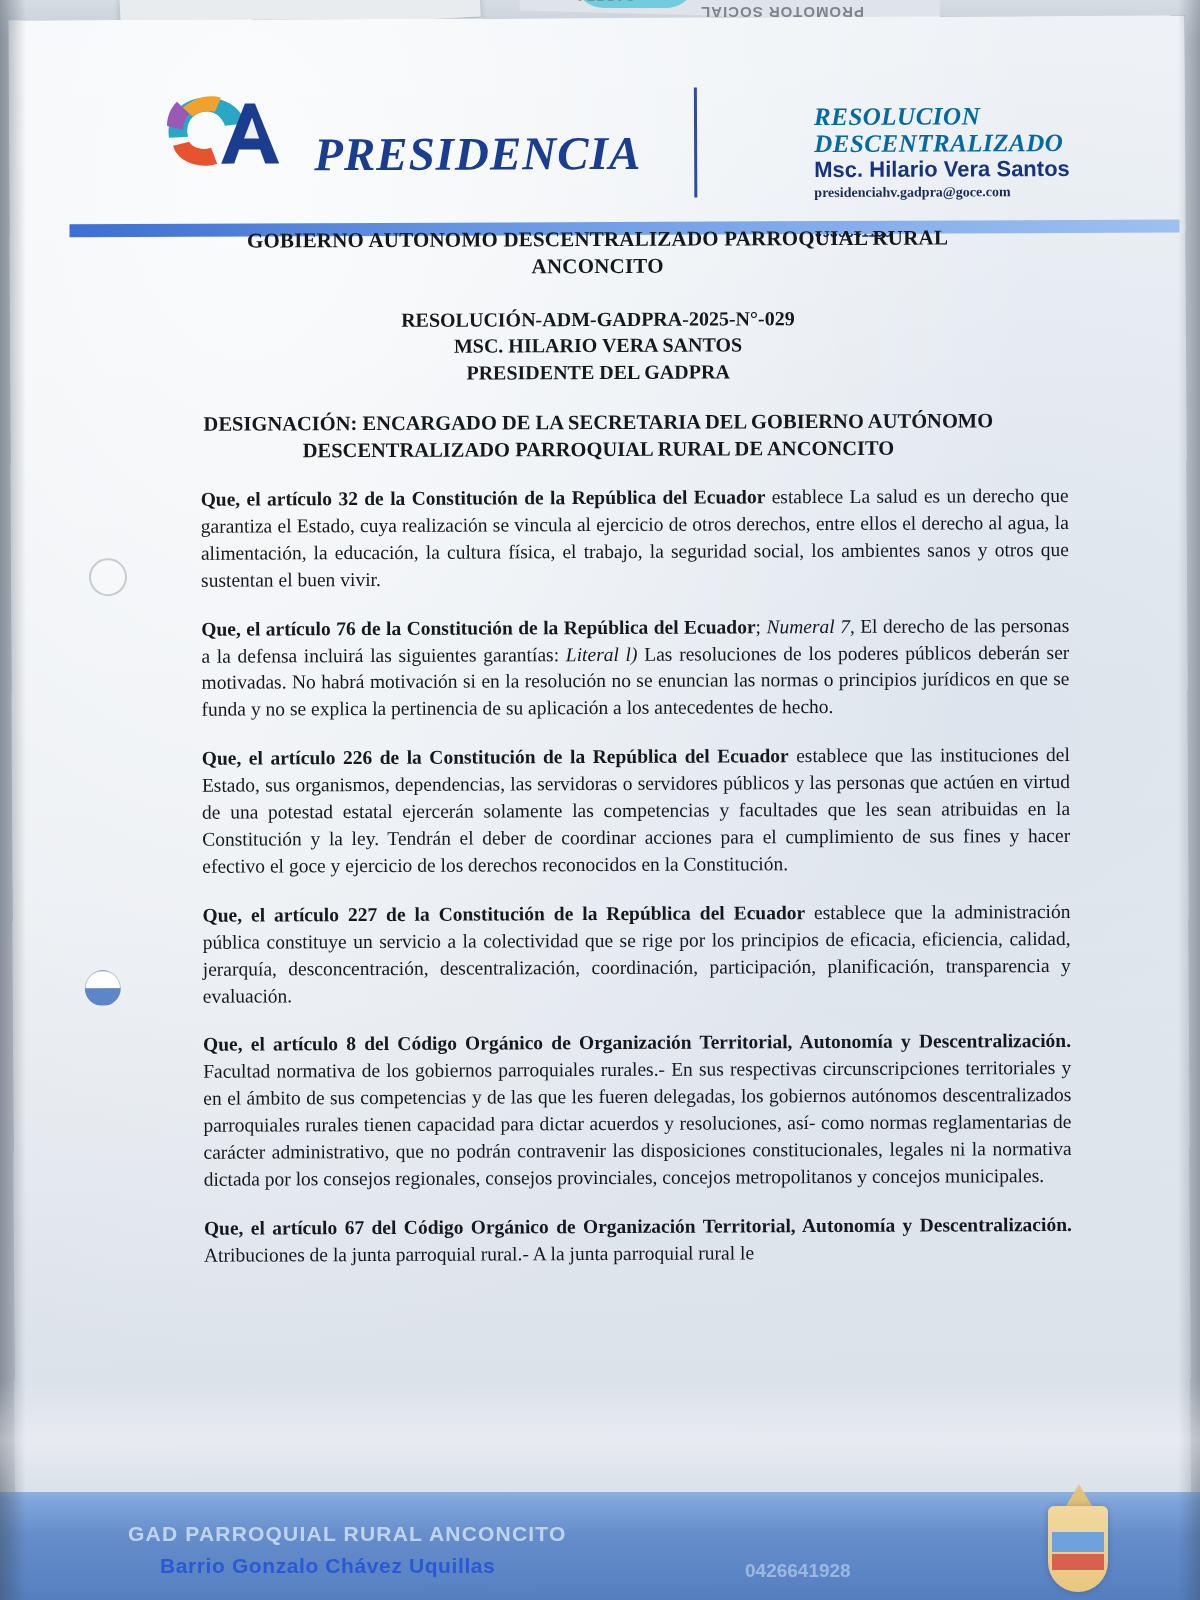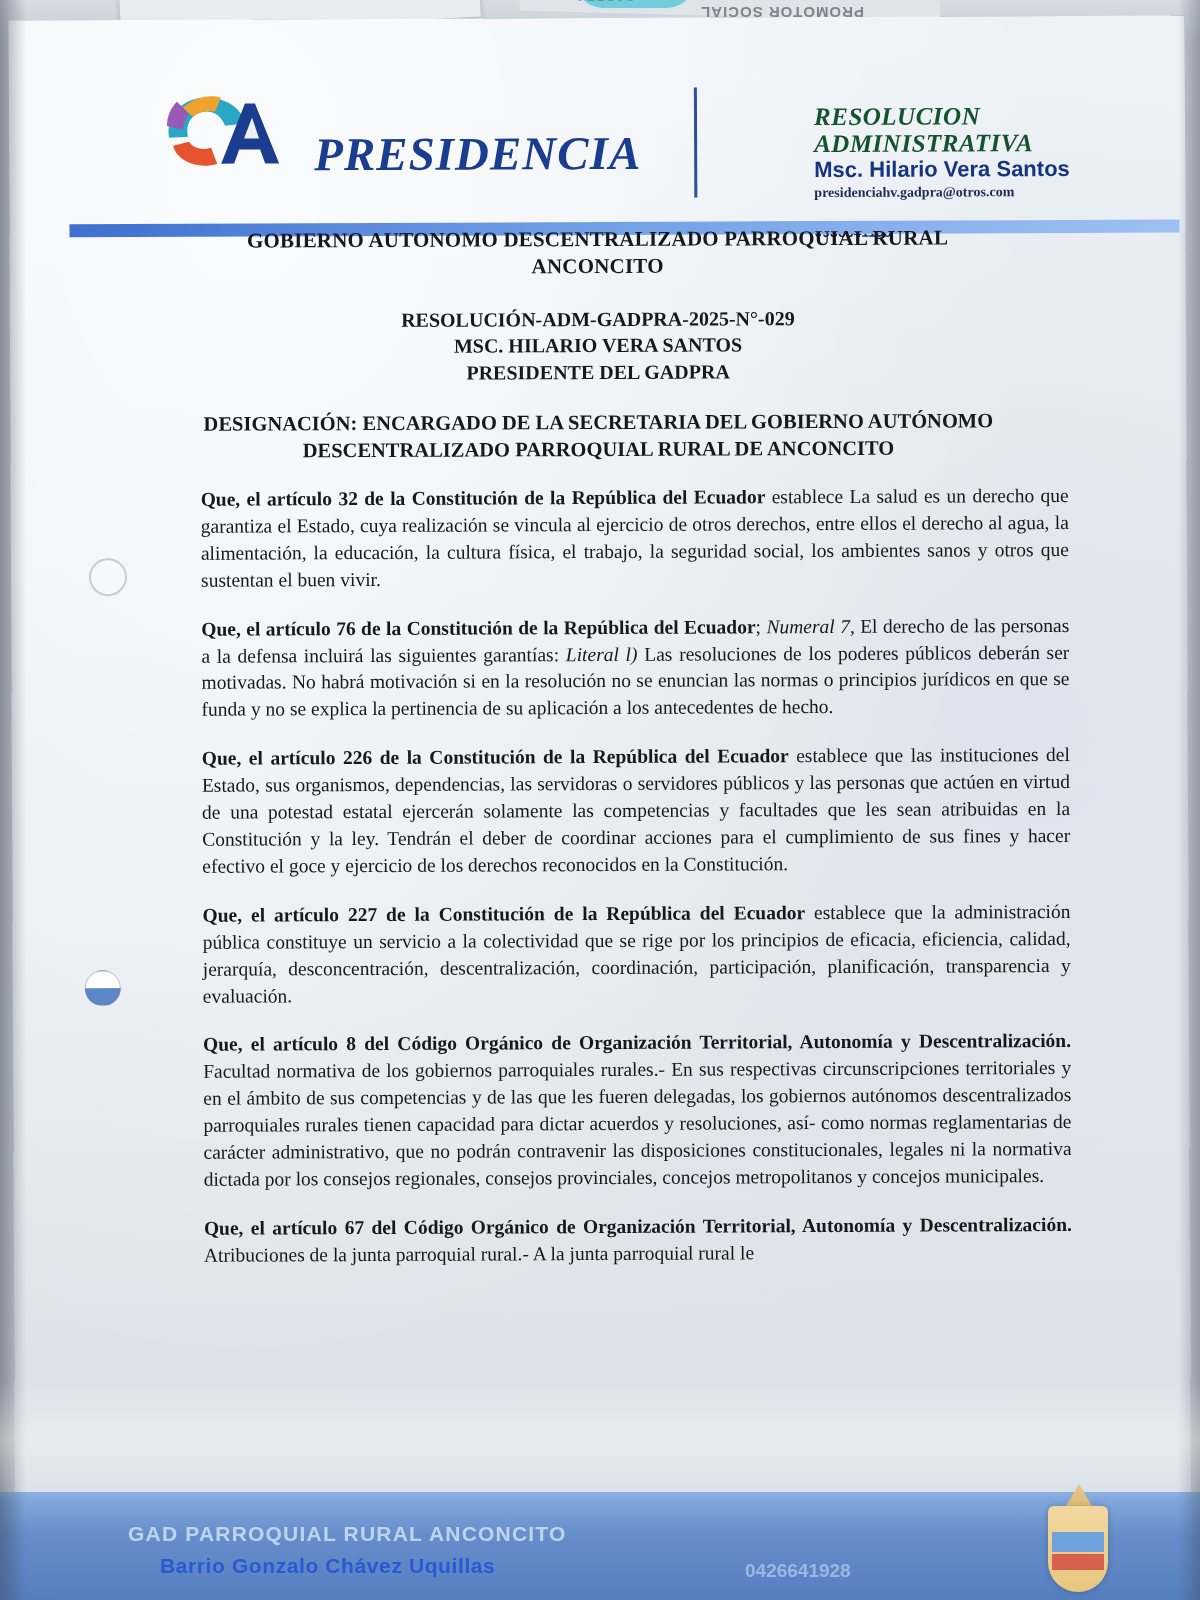--- a/index.html
+++ b/index.html
@@ -75,21 +75,21 @@
     font-size:47px;color:#1b3d8f;letter-spacing:1px;
     text-shadow:0 1px 0 rgba(255,255,255,.6);
   }
   .divider{
     position:absolute;left:685px;top:40px;width:3px;height:110px;
     background:#2b4fa0;
   }
   .rtitle{
     position:absolute;left:805px;top:56px;
     font-family:"Liberation Serif",serif;
-    font-weight:bold;font-style:italic;font-size:25px;color:#14532d;
+    font-weight:bold;font-style:italic;font-size:25px;color:#0369a1;
     line-height:1.08;letter-spacing:.5px;
   }
   .rname{
     position:absolute;left:805px;top:110px;
     font-family:"Liberation Sans",sans-serif;
     font-weight:bold;font-size:22px;color:#16347e;
   }
   .rmail{
     position:absolute;left:805px;top:138px;
     font-family:"Liberation Serif",serif;
@@ -216,24 +216,24 @@
           <path d="M24 16 C34 6 50 2 62 6 L56 20 C48 18 40 20 34 25 Z" fill="#f0a22e"></path>
           <path d="M8 34 C8 24 12 16 18 10 L30 22 C26 27 24 33 24 38 Z" fill="#9b59b6"></path>
           <path d="M62 72 L86 12 L96 12 L120 72 L106 72 L101 58 L80 58 L75 72 Z" fill="#1b3d8f"></path>
           <path d="M85 47 L93 26 L100 47 Z" fill="#eef0f2"></path>
         </svg>
       </div>
       <div class="presidencia">PRESIDENCIA</div>
       <div class="divider"></div>
       <div class="rtitle">
         <div>RESOLUCION</div>
-        <div>ADMINISTRATIVA</div>
+        <div>DESCENTRALIZADO</div>
       </div>
       <div class="rname">Msc. Hilario Vera Santos</div>
-      <div class="rmail">presidenciahv.gadpra@otros.com</div>
+      <div class="rmail">presidenciahv.gadpra@goce.com</div>
       <div class="rphone">0986341198</div>
       <div class="headbar"></div>
     </div>
 
     <div class="doc">
 
       <h1 class="t1">
         <span>GOBIERNO AUTONOMO DESCENTRALIZADO PARROQUIAL RURAL</span><br>
         <span>ANCONCITO</span>
       </h1>

